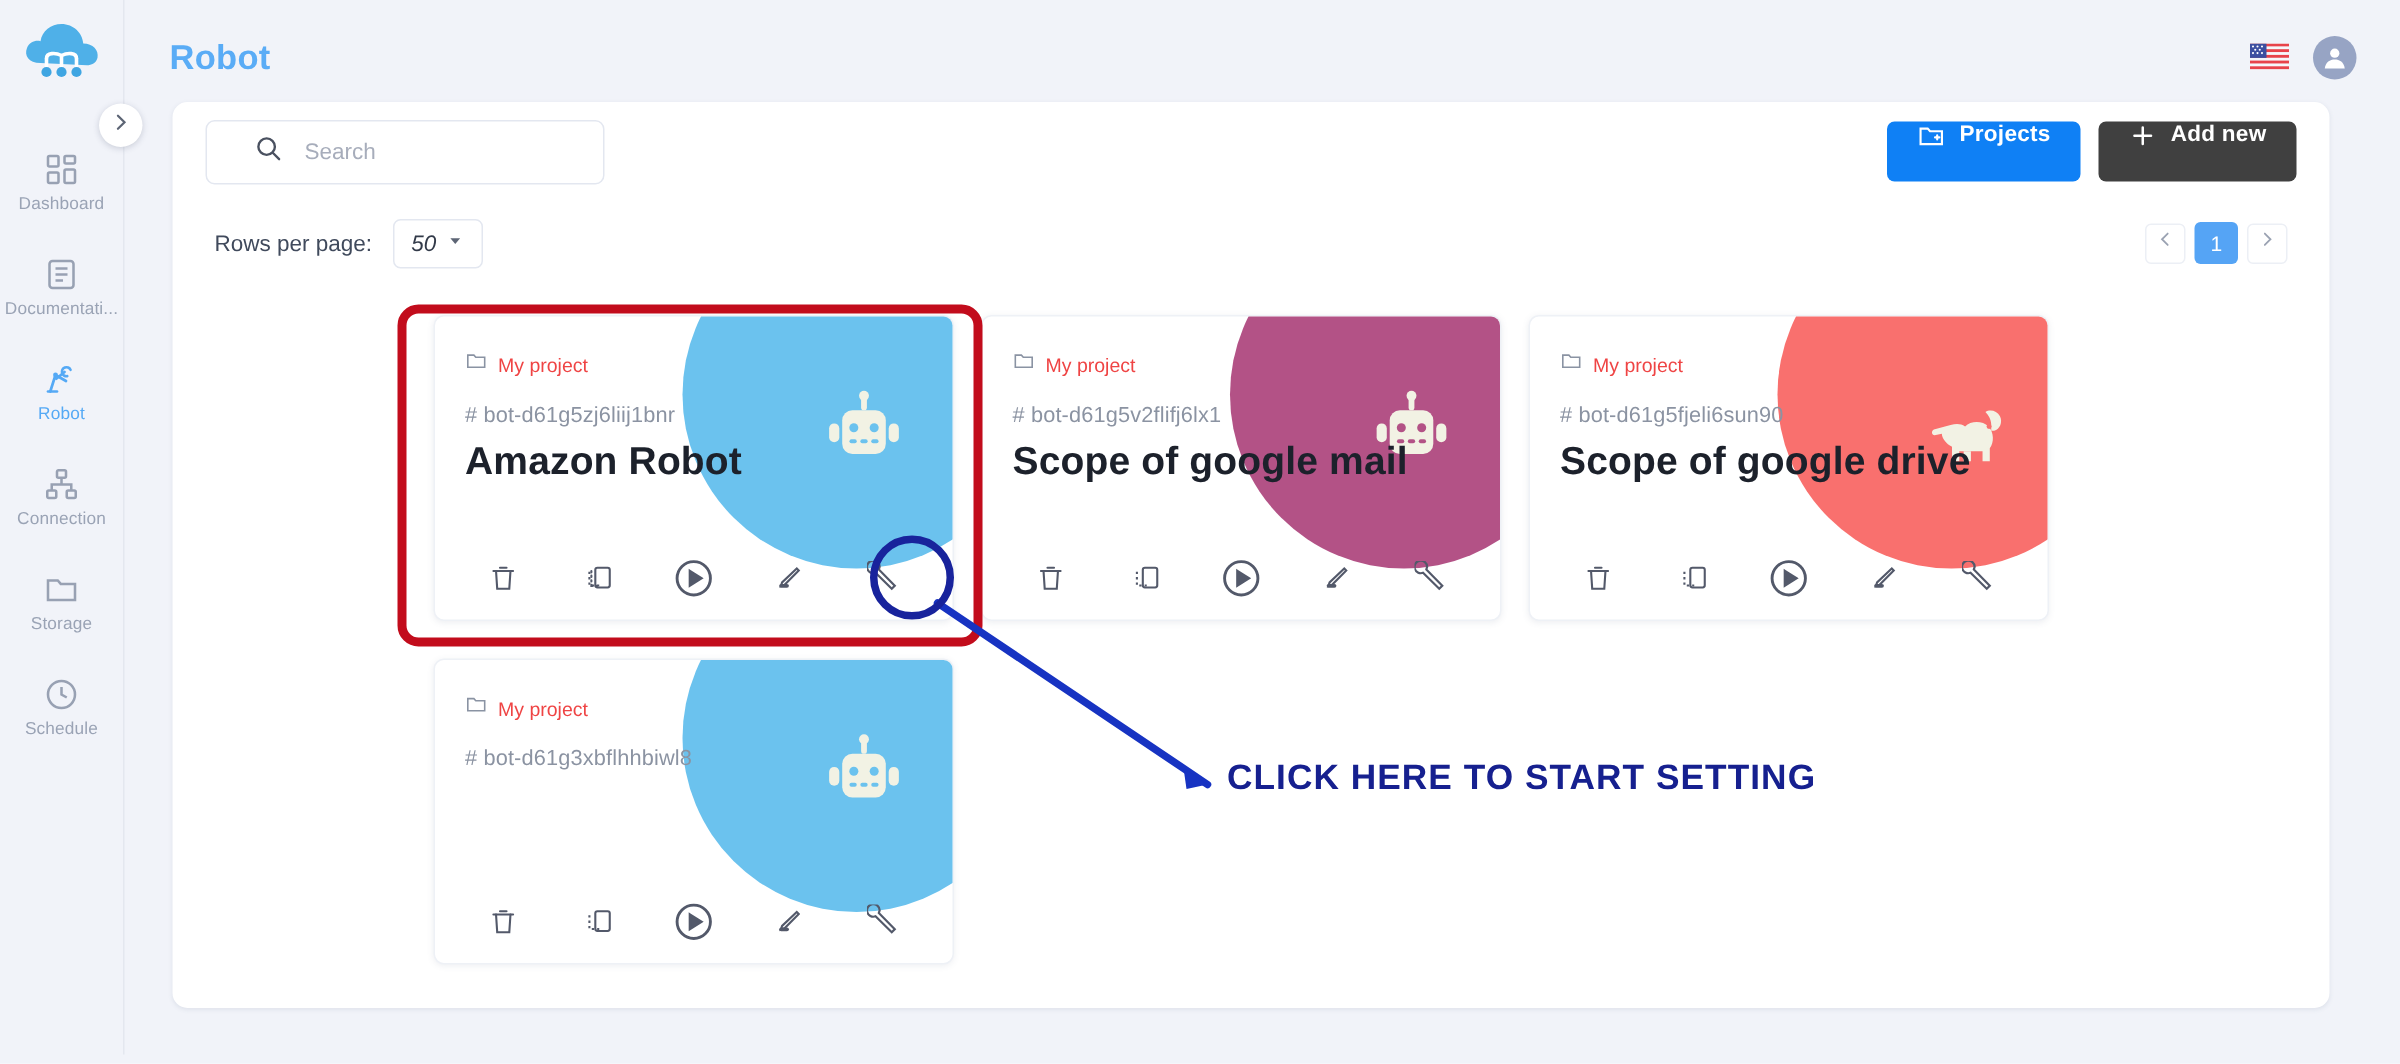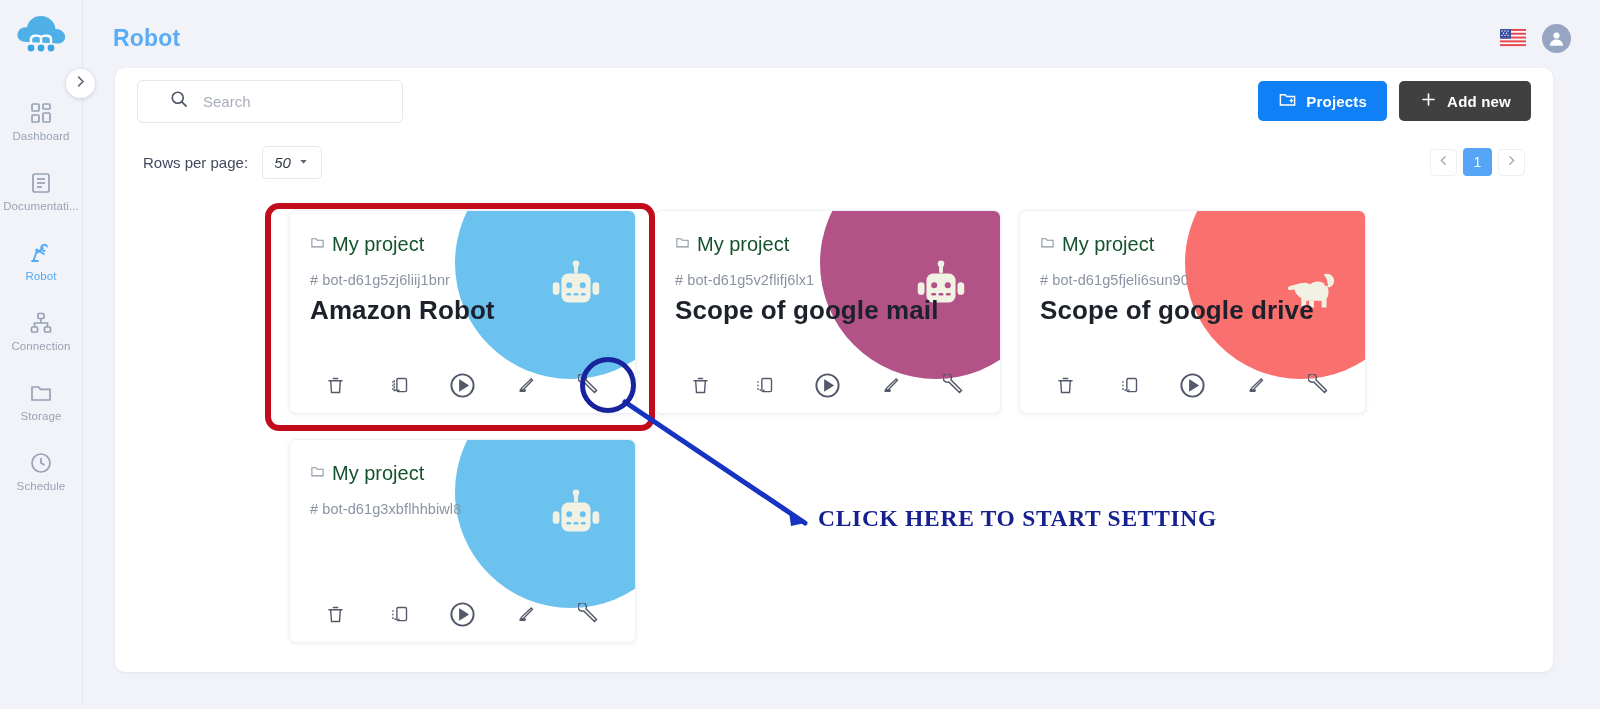--- a/index.html
+++ b/index.html
@@ -84,21 +84,21 @@
   }
   .search-input {
     border: none; outline: none; font-size: 15px; color: #3b4252;
     width: 100%; font-family: "Liberation Sans", sans-serif; background: transparent;
   }
   .search-input::placeholder { color: #a7adbb; }
 
   .toolbar-actions { margin-left: auto; display: flex; gap: 12px; }
   .btn {
     height: 40px; border: none; border-radius: 5px; color: #fff;
-    font-size: 15px; font-weight: bold; display: flex; align-items: center;
+    font-size: 15px; font-weight: bold; display: flex; 
     gap: 9px; padding: 0 20px; cursor: pointer;
     font-family: "Liberation Sans", sans-serif; letter-spacing:.2px;
   }
   .btn-projects { background: #0f80f5; }
   .btn-addnew { background: #404040; }
 
   
   .strip {
     position: absolute; left: 0; top: 66px; width: 100%; height: 56px;
     display: flex; align-items: center; padding: 0 28px;
@@ -137,21 +137,21 @@
   .blob {
     position: absolute; right: -52px; top: -64px;
     width: 232px; height: 232px; border-radius: 50%;
   }
   .blob-emoji {
     position: absolute; right: 28px; top: 48px;
     width: 62px; height: 62px;
   }
   .card-body { position: relative; padding: 22px 20px 0 20px; z-index: 2; }
   .proj-row { display: flex; align-items: center; gap: 7px; }
-  .proj-name { font-size: 20px; color: #14532d; }
+  .proj-name { font-size: 13px; color: #ef4444; }
   .bot-id { margin-top: 16px; font-size: 14.5px; color: #8b93a2; letter-spacing:.1px;}
   .card-title {
     margin-top: 7px; font-size: 26px; font-weight: bold; color: #1c212b;
     letter-spacing: .1px;
   }
   .card-actions {
     position: absolute; bottom: 0; left: 0; width: 100%; height: 56px;
     display: flex; align-items: center; justify-content: space-around;
     padding: 0 14px; z-index: 3;
   }
@@ -169,21 +169,21 @@
     position: absolute; left: 580px; top: 357px;
     width: 56px; height: 56px; border-radius: 50%;
     border: 5px solid #18239c; pointer-events: none; z-index: 22;
   }
   .anno-svg {
     position: absolute; left: 0; top: 0; width: 1600px; height: 709px;
     pointer-events: none; z-index: 21;
   }
   .anno-text {
     position: absolute; left: 818px; top: 505px;
-    font-family: Liberation Serif, serif;
+    font-family: Liberation Sans, sans-serif;
     font-size: 23.5px; font-weight: bold; color: #16208f;
     letter-spacing: .7px; z-index: 23; white-space: nowrap;
   }
 </style>
 </head>
 <body>
 
 <div id="app">
 
   <div class="sidebar">

